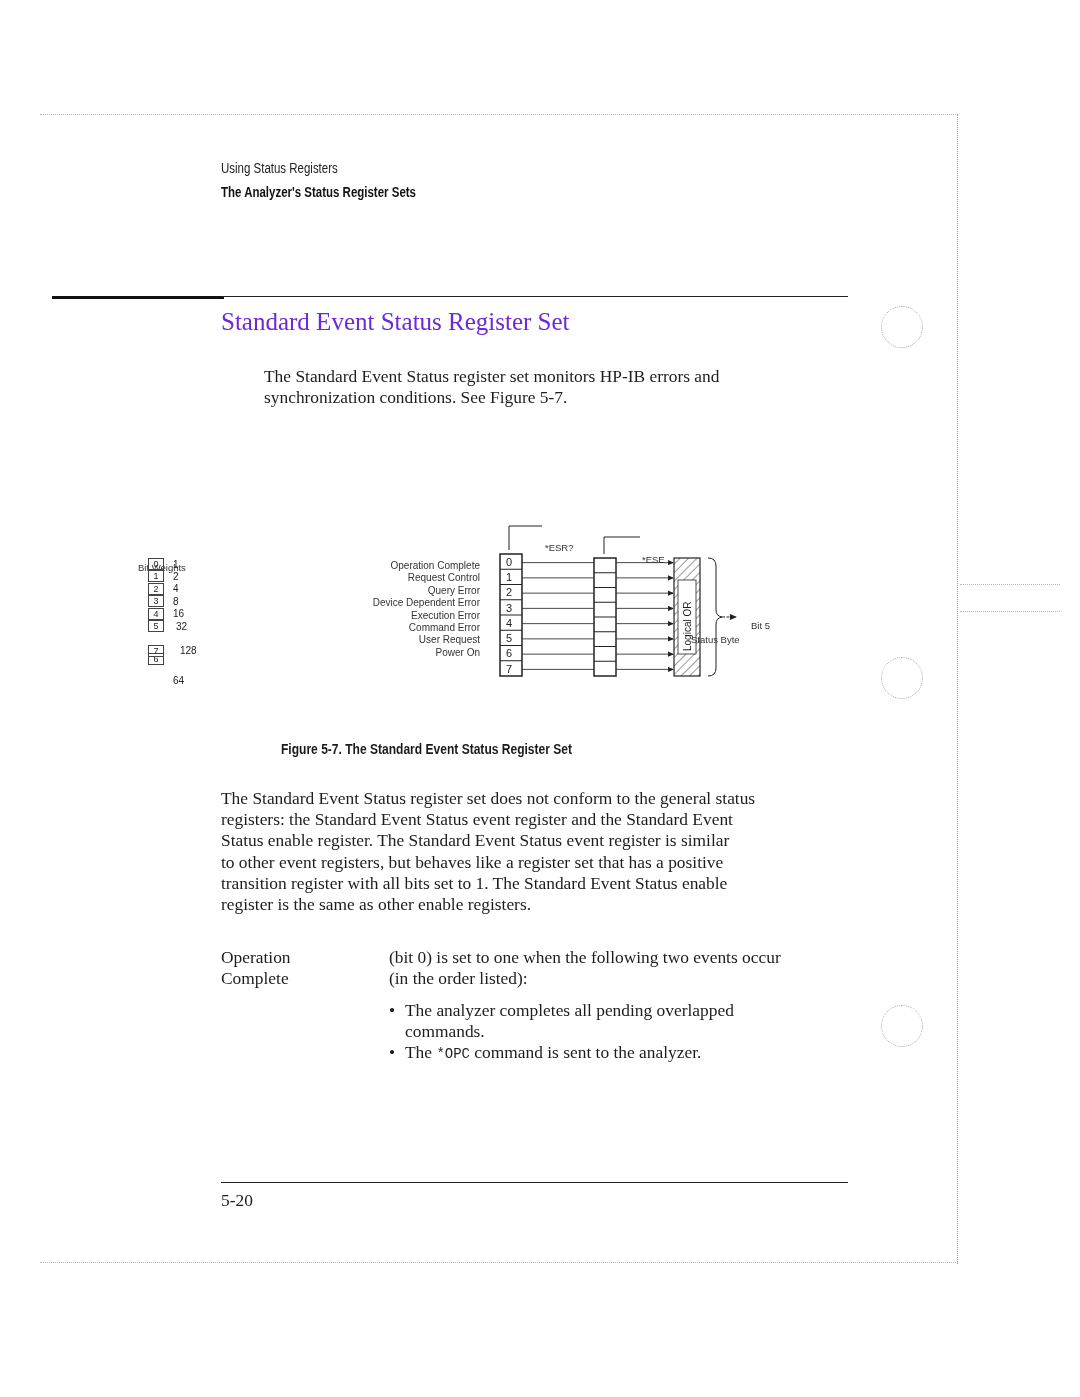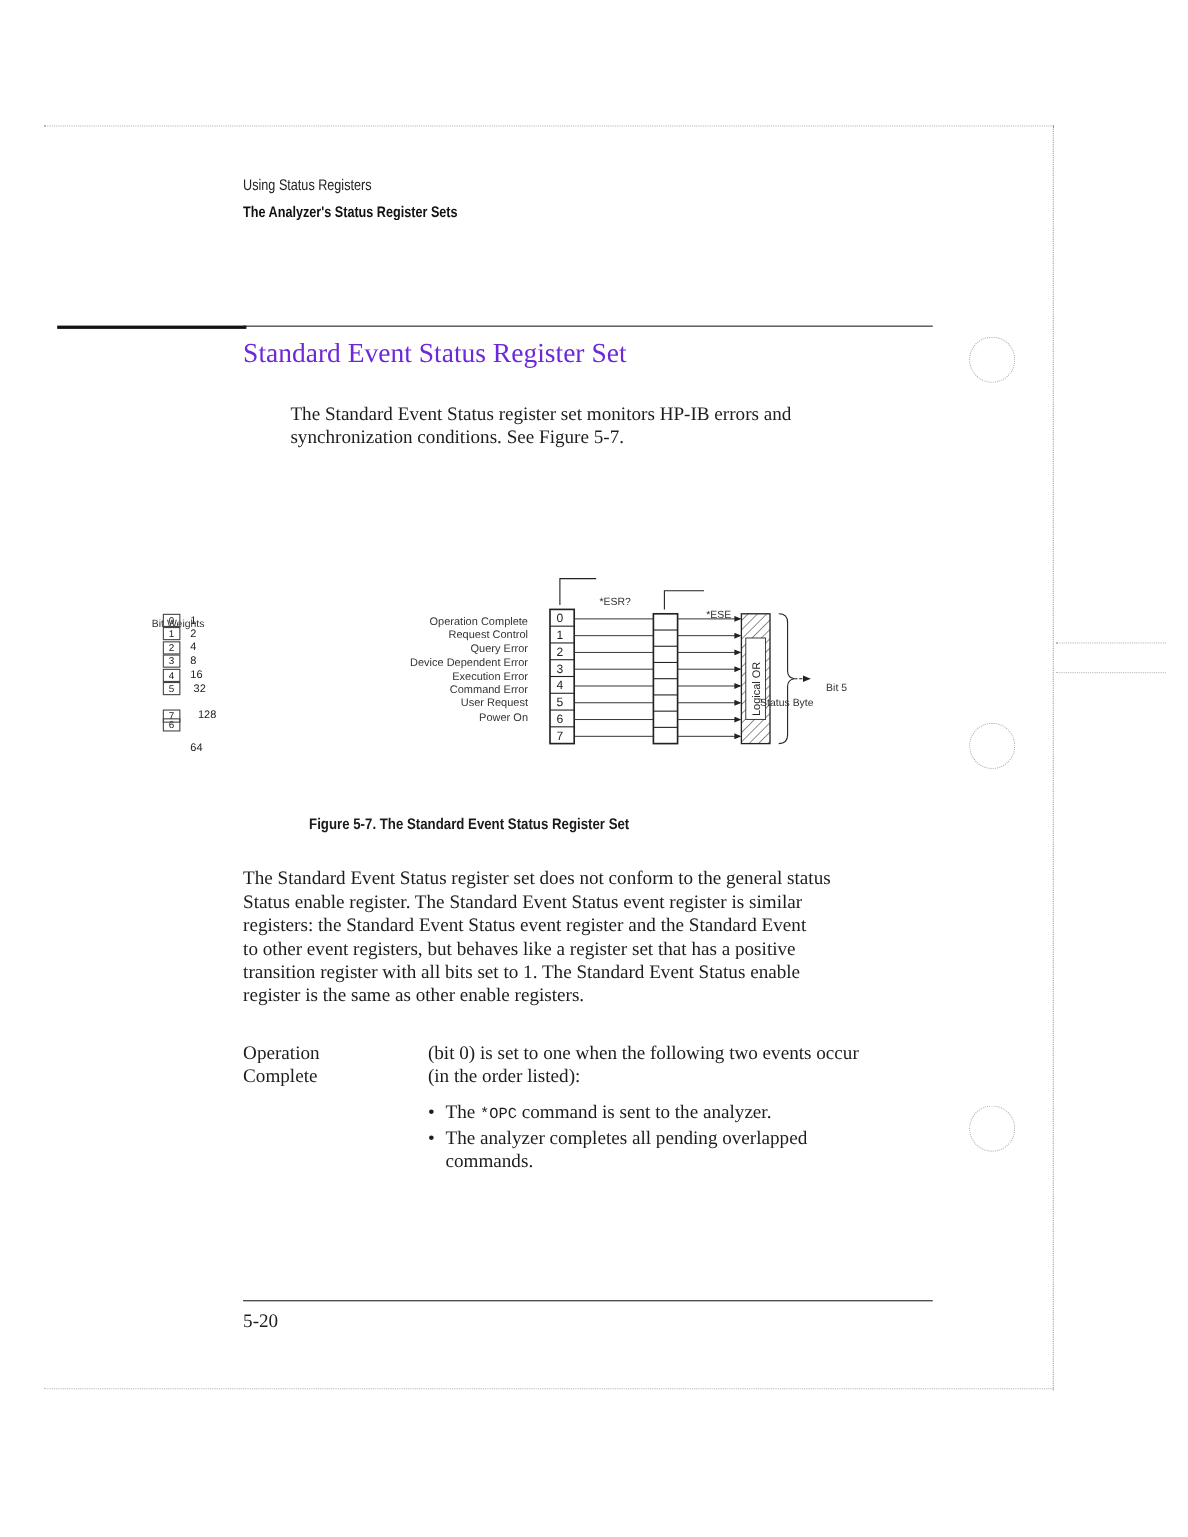--- a/index.html
+++ b/index.html
@@ -171,34 +171,34 @@
   <div class="abs small" style="left:545px; top:520px;">*ESR?</div>
   <div class="abs small" style="left:642px; top:532px;">*ESE</div>
   <div class="abs small" style="left:751px; top:598px;">Bit 5</div>
   <div class="abs small" style="left:691px; top:612px;">Status Byte</div>
 
   <div class="abs cond caption" style="left:281px; top:741px;">Figure 5-7. The Standard Event Status Register Set</div>
 </div>
 
 <div class="abs body" id="para" style="left:221px; top:788px; width:660px;">
     <div>The Standard Event Status register set does not conform to the general status</div>
+    <div>registers:  the Standard Event Status event register and the Standard Event</div>
     <div>Status enable register.  The Standard Event Status event register is similar</div>
-    <div>registers:  the Standard Event Status event register and the Standard Event</div>
     <div>to other event registers, but behaves like a register set that has a positive</div>
     <div>transition register with all bits set to 1.  The Standard Event Status enable</div>
     <div>register is the same as other enable registers.</div>
   </div>
 
 <div class="abs body" style="left:221px; top:947px;">
   <div>Operation</div>
   <div>Complete</div>
 </div>
 <div class="abs body" style="left:389px; top:947px; width:480px;">
   <div>(bit 0) is set to one when the following two events occur</div>
   <div>(in the order listed):</div>
 </div>
 <ul class="abs body bul" style="left:389px; top:1000px; width:480px;">
+  <li><span>The analyzer completes all pending overlapped</span><br><span>commands.</span></li>
   <li><span>The </span><code class="mono">*OPC</code><span> command is sent to the analyzer.</span></li>
-  <li><span>The analyzer completes all pending overlapped</span><br><span>commands.</span></li>
 </ul>
 
 <div class="abs" style="left:221px; top:1182px; width:627px; height:1px; background:#222;"></div>
 <div class="abs body" style="left:221px; top:1190px;">5-20</div>
 
 </body></html>

